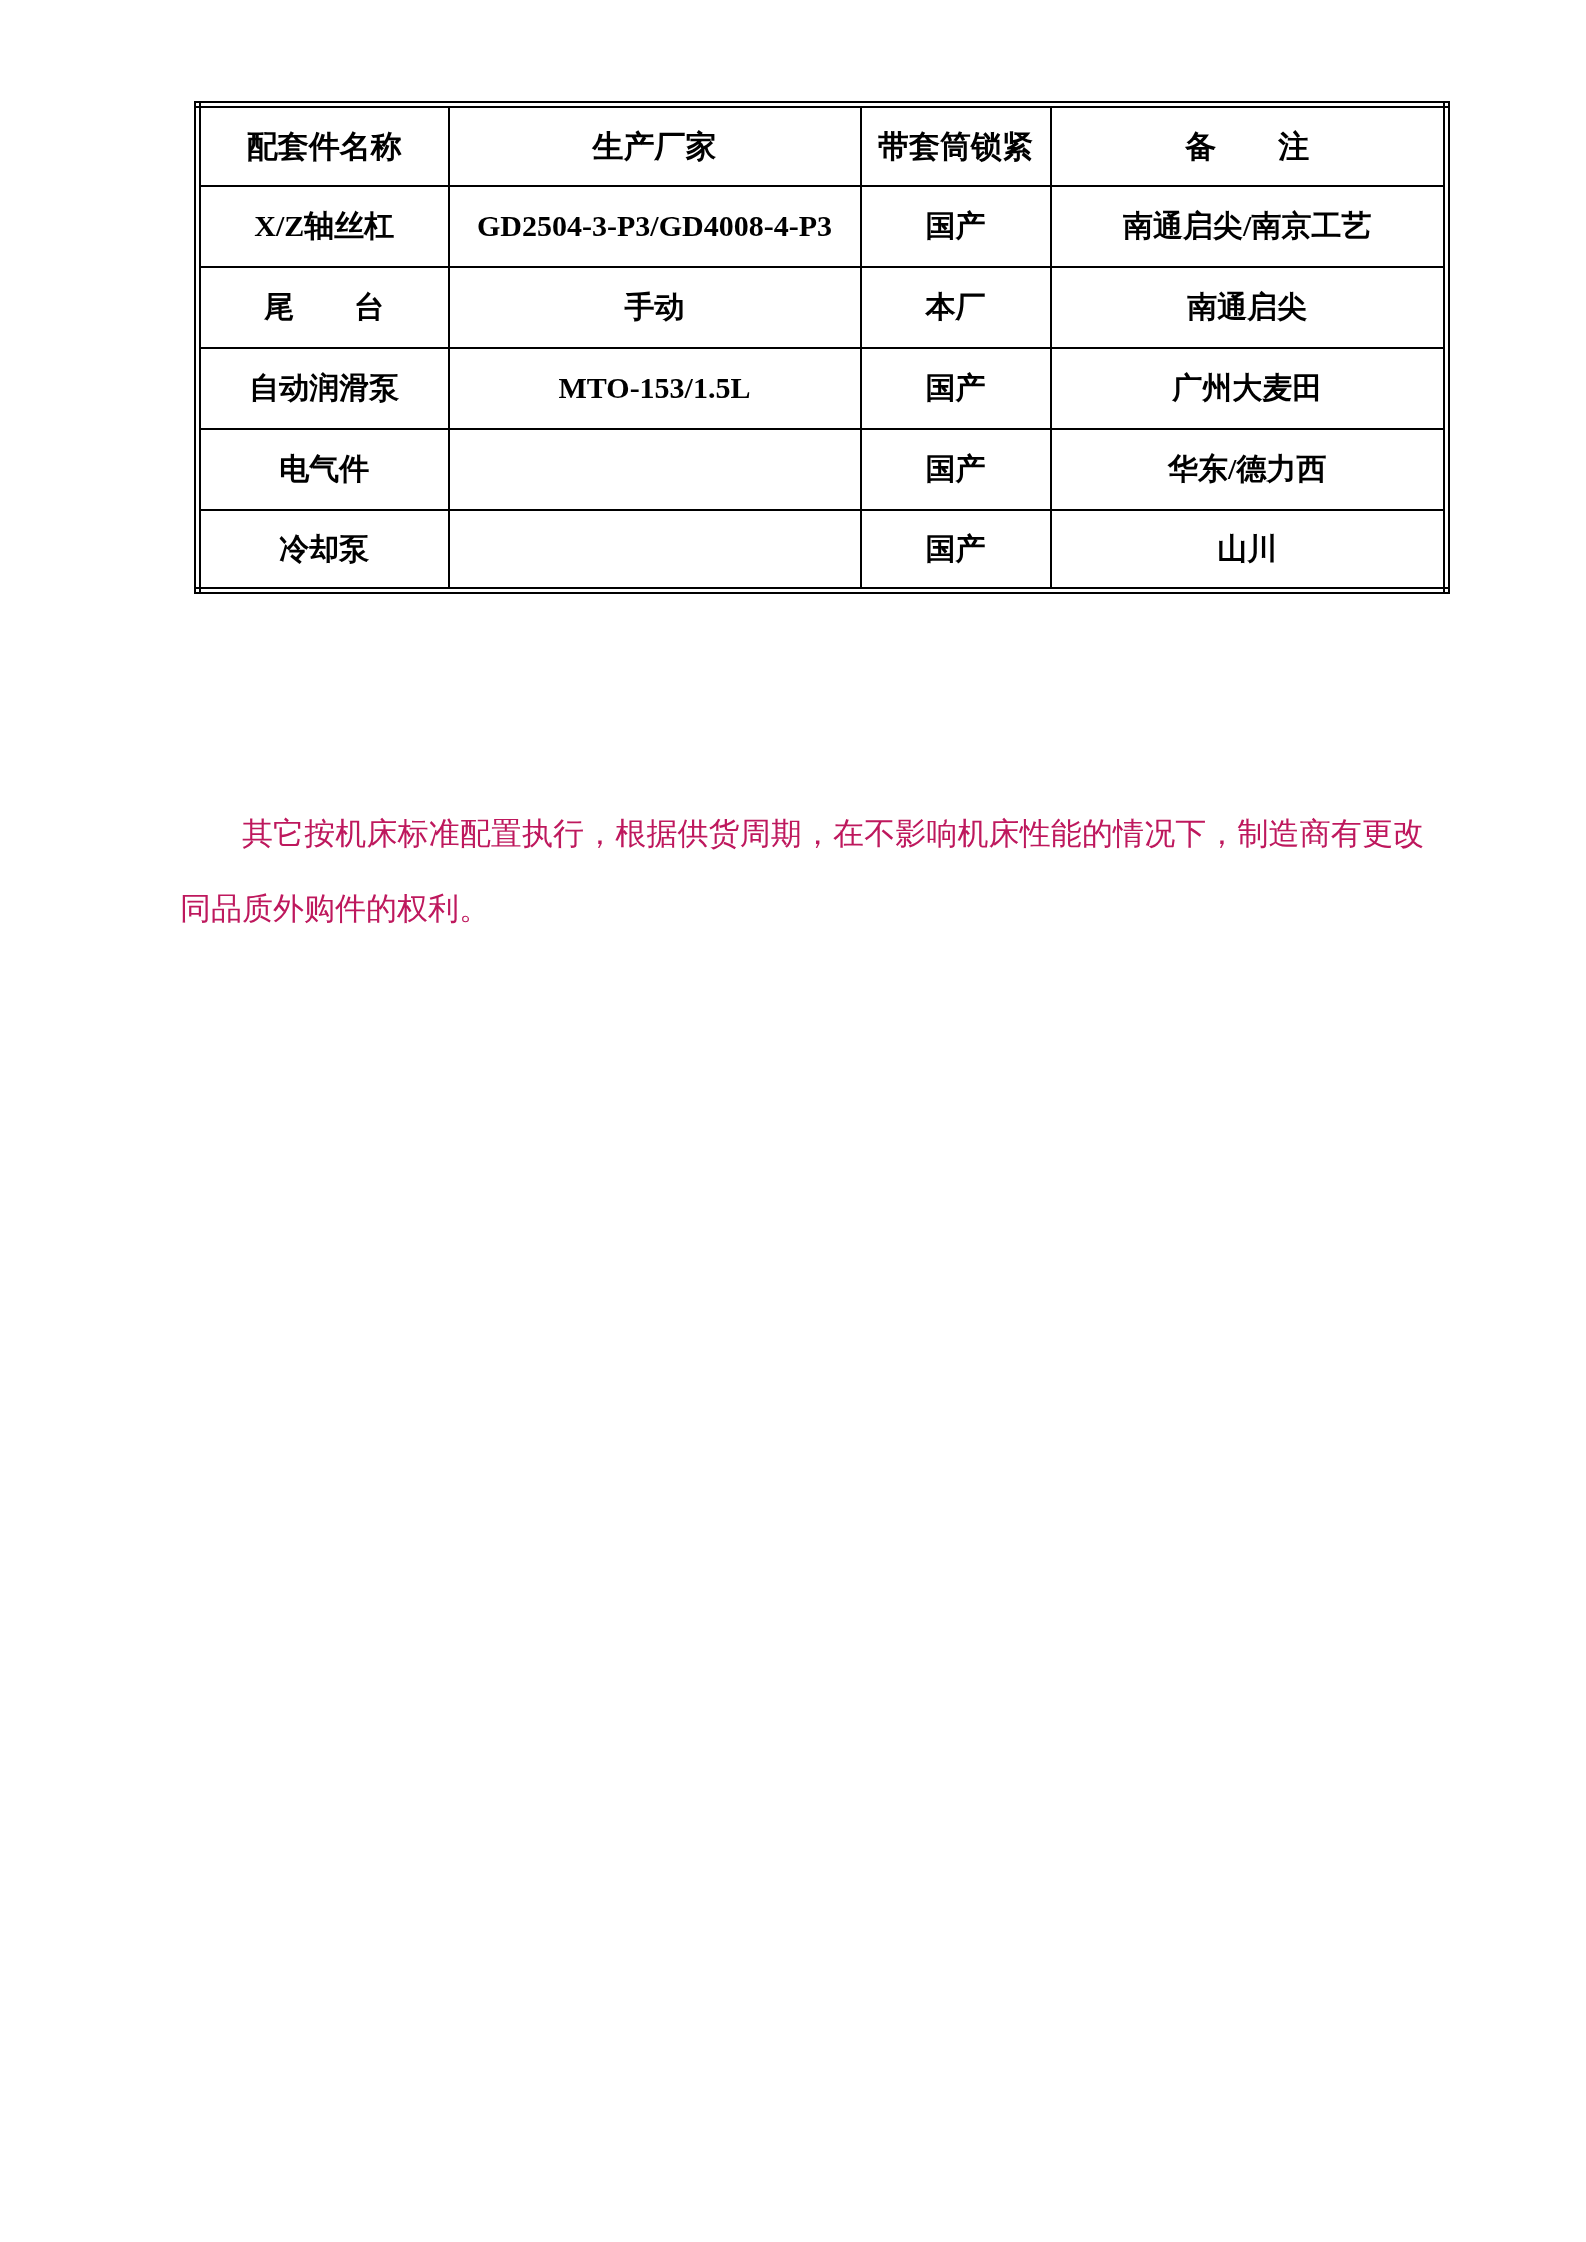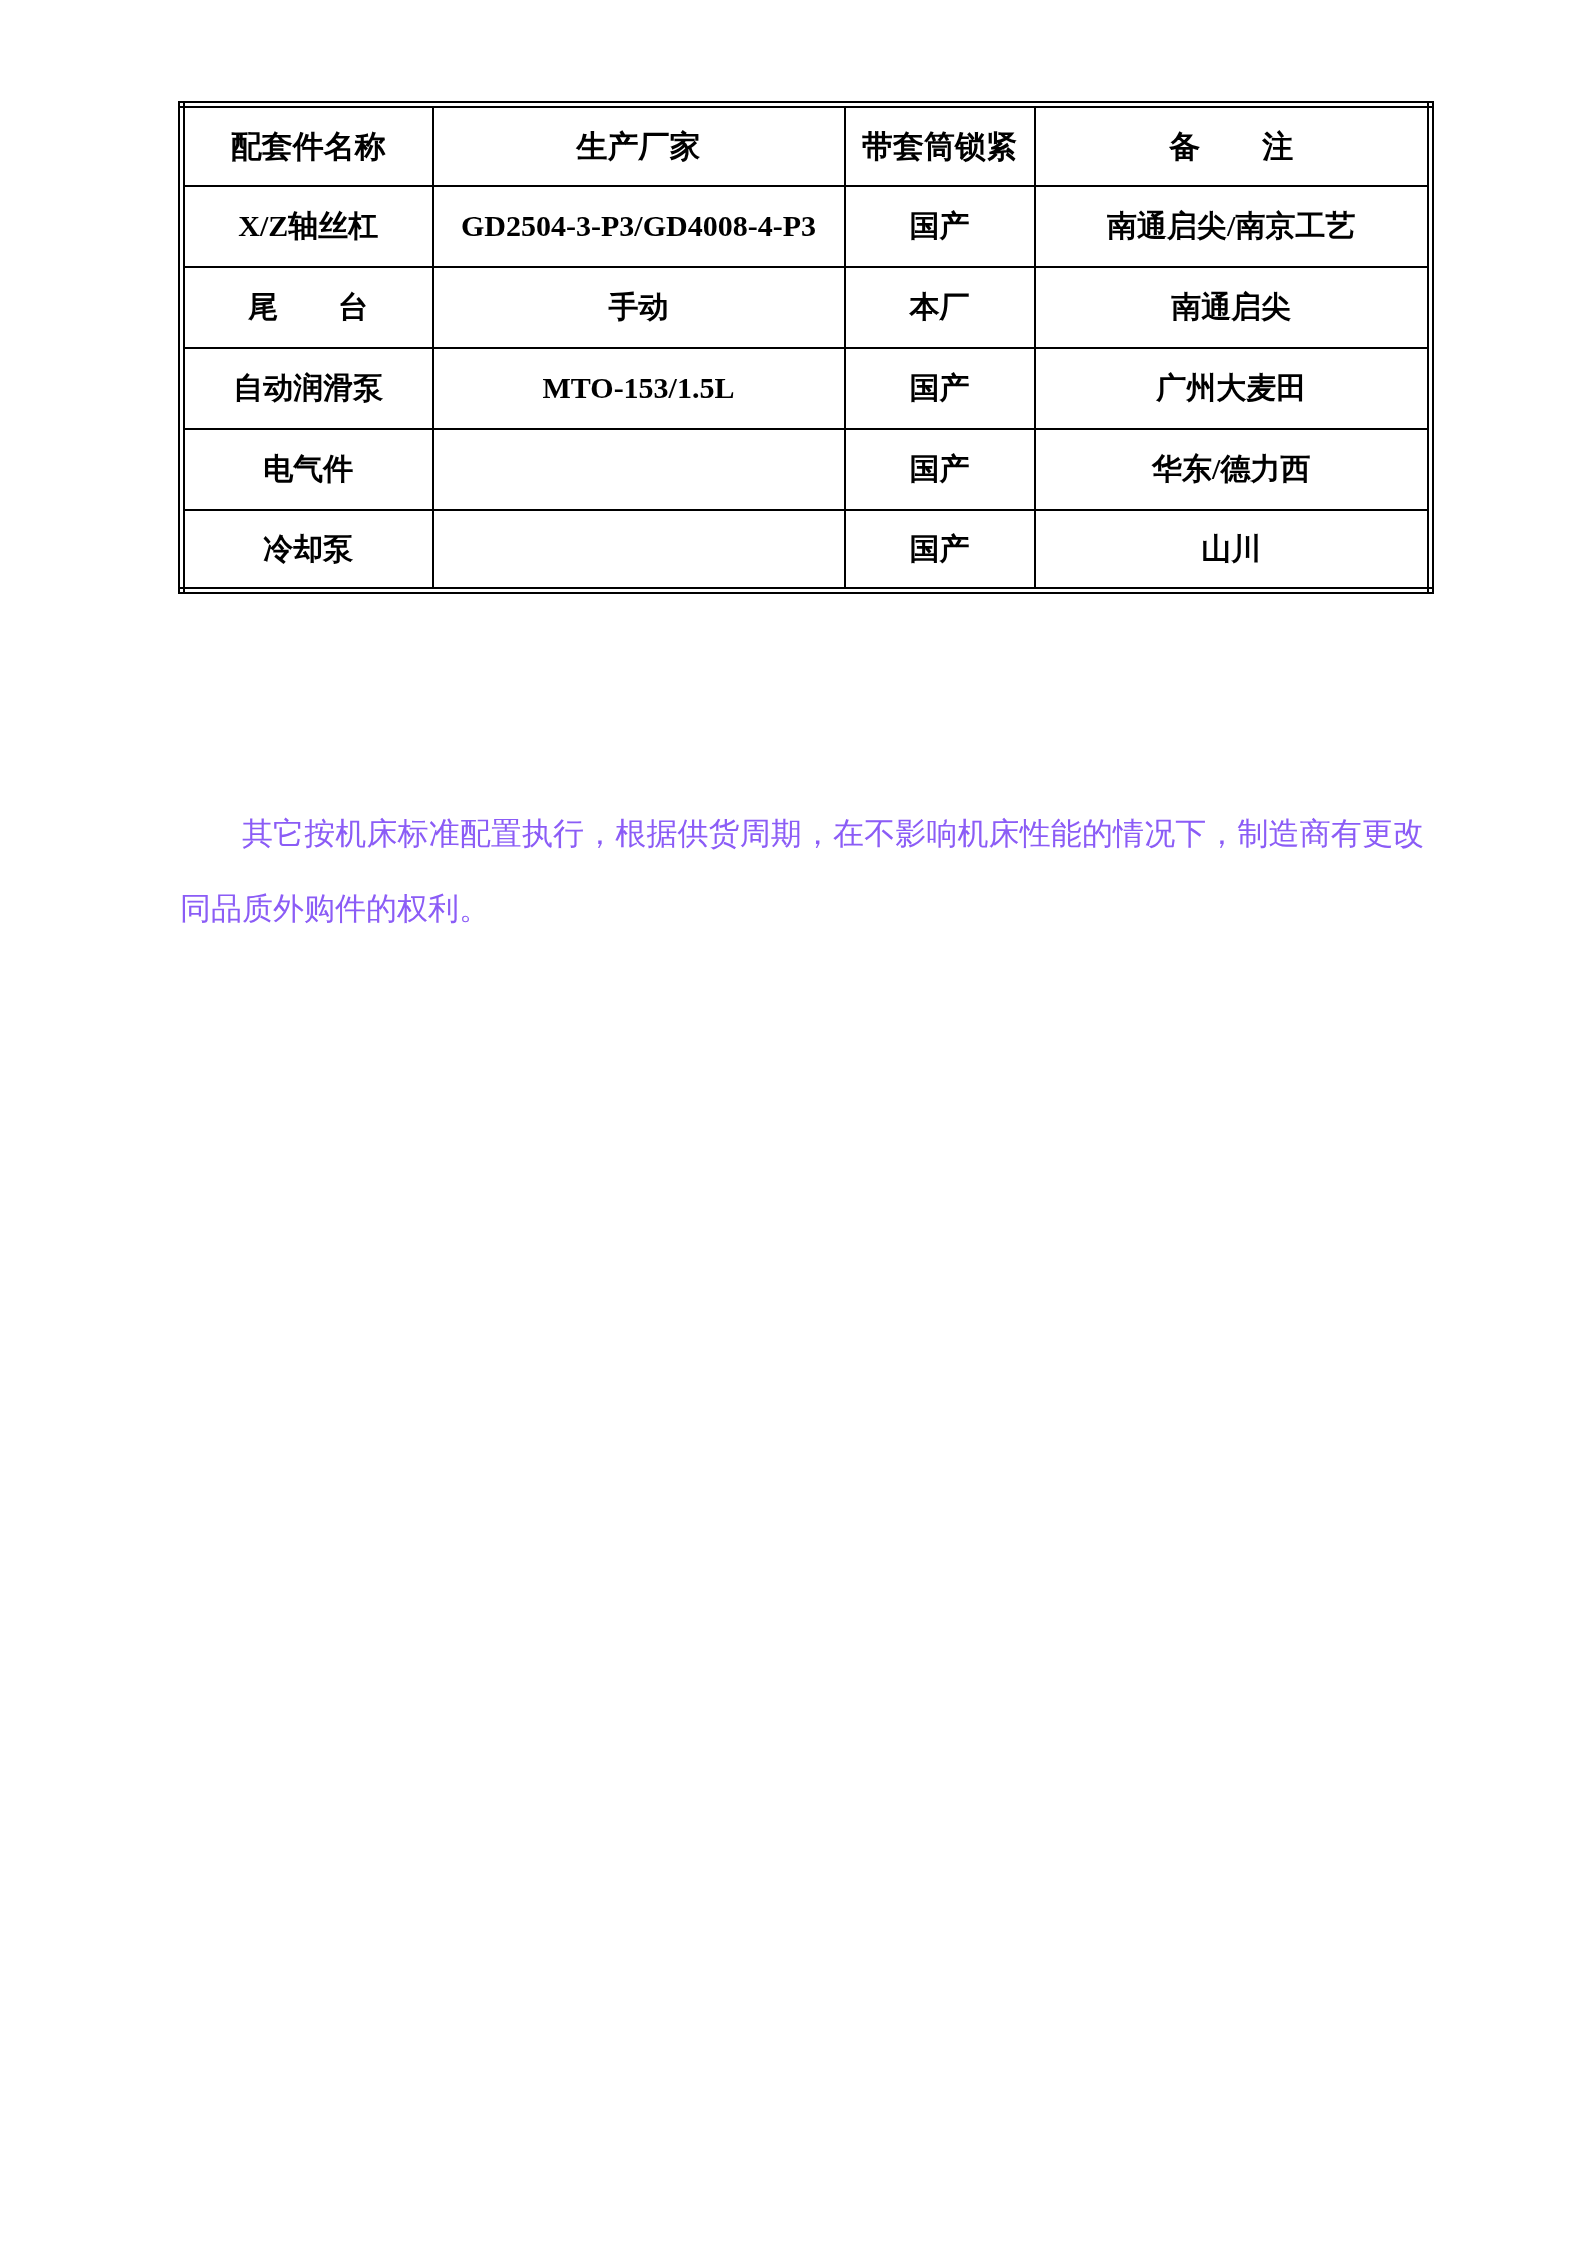--- a/index.html
+++ b/index.html
@@ -20,20 +20,21 @@
   .spec-table {
     position: absolute;
     left: 178px;
     top: 101px;
     width: 1249px;
     border-collapse: collapse;
     table-layout: fixed;
   }
   .spec-table, .spec-table * {
     font-family: "Liberation Serif", "DejaVu Serif", serif;
+    margin-left: 16px;
   }
   .spec-table {
     border: 7px double #000000;
   }
   .spec-table th,
   .spec-table td {
     border: 2px solid #000000;
     height: 81px;
     text-align: center;
     vertical-align: middle;
@@ -50,21 +51,21 @@
   }
   .body-paragraph {
     position: absolute;
     left: 180px;
     top: 796px;
     width: 1244px;
     font-size: 31px;
     line-height: 75px;
     text-indent: 62px;
     text-align: justify;
-    color: #8b5cf6;
+    color: #be185d;
   }
 </style>
 </head>
 <body>
 
 <div class="page">
 
   <table class="spec-table">
     <colgroup>
       <col style="width:251px">

